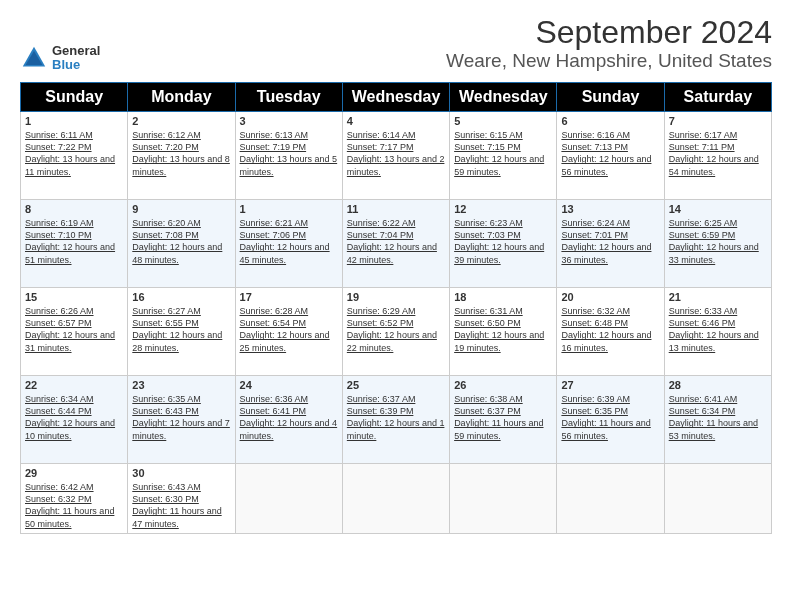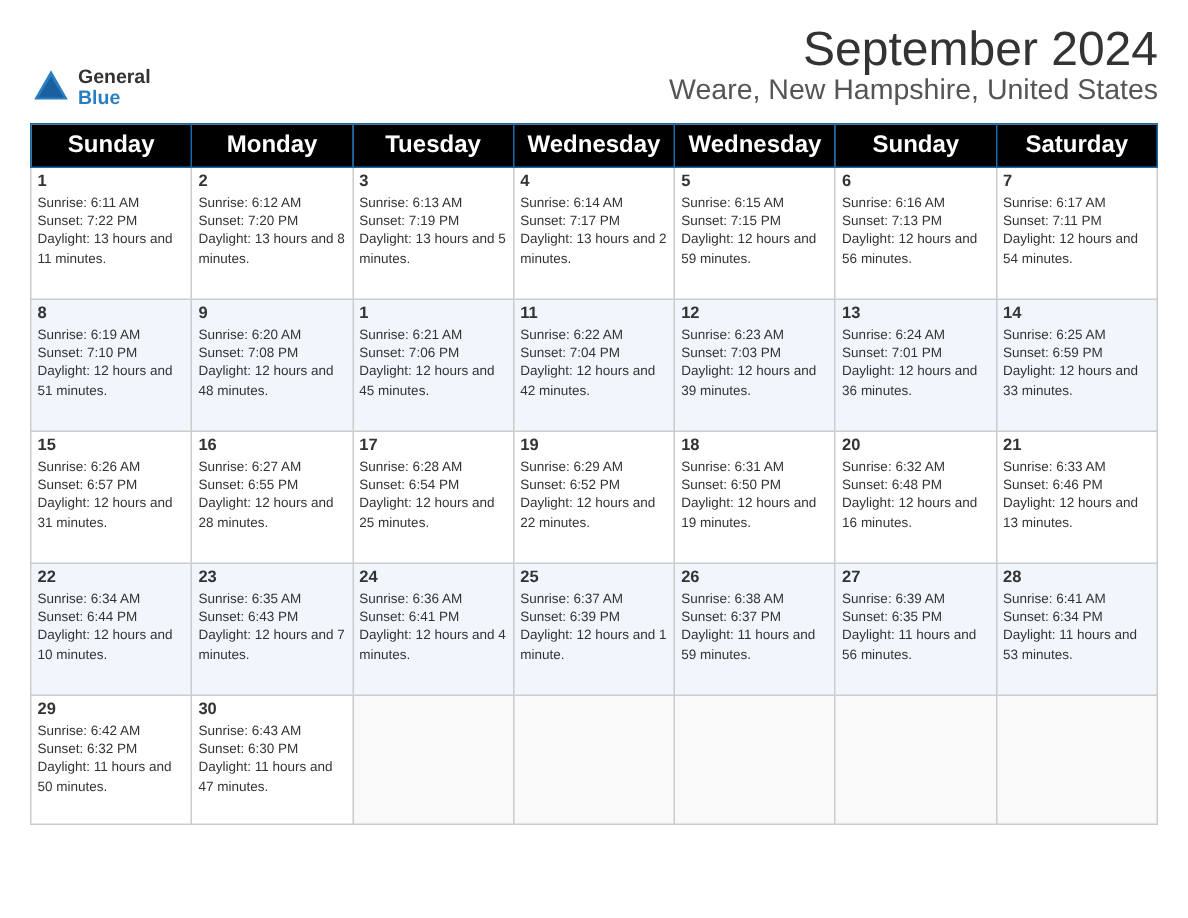--- a/index.html
+++ b/index.html
@@ -85,26 +85,27 @@
       font-size: 11px;
       font-weight: bold;
       color: #333;
       display: block;
       margin-bottom: 2px;
     }
     .cell-content {
       font-size: 9px;
       color: #333;
       line-height: 1.35;
+      text-decoration: underline;
     }
     .empty-cell {
       background: #f9f9f9 !important;
     }
     .last-row td {
-      height: 86px;
+      height: 70px;
     }
   </style>
 </head>
 <body>
 
 <div class="page">
   <div class="header">
     <div class="logo">
       <svg class="logo-icon" viewBox="0 0 40 40">
         <polygon points="20,4 36,32 4,32" fill="#2a7fc1"></polygon>

